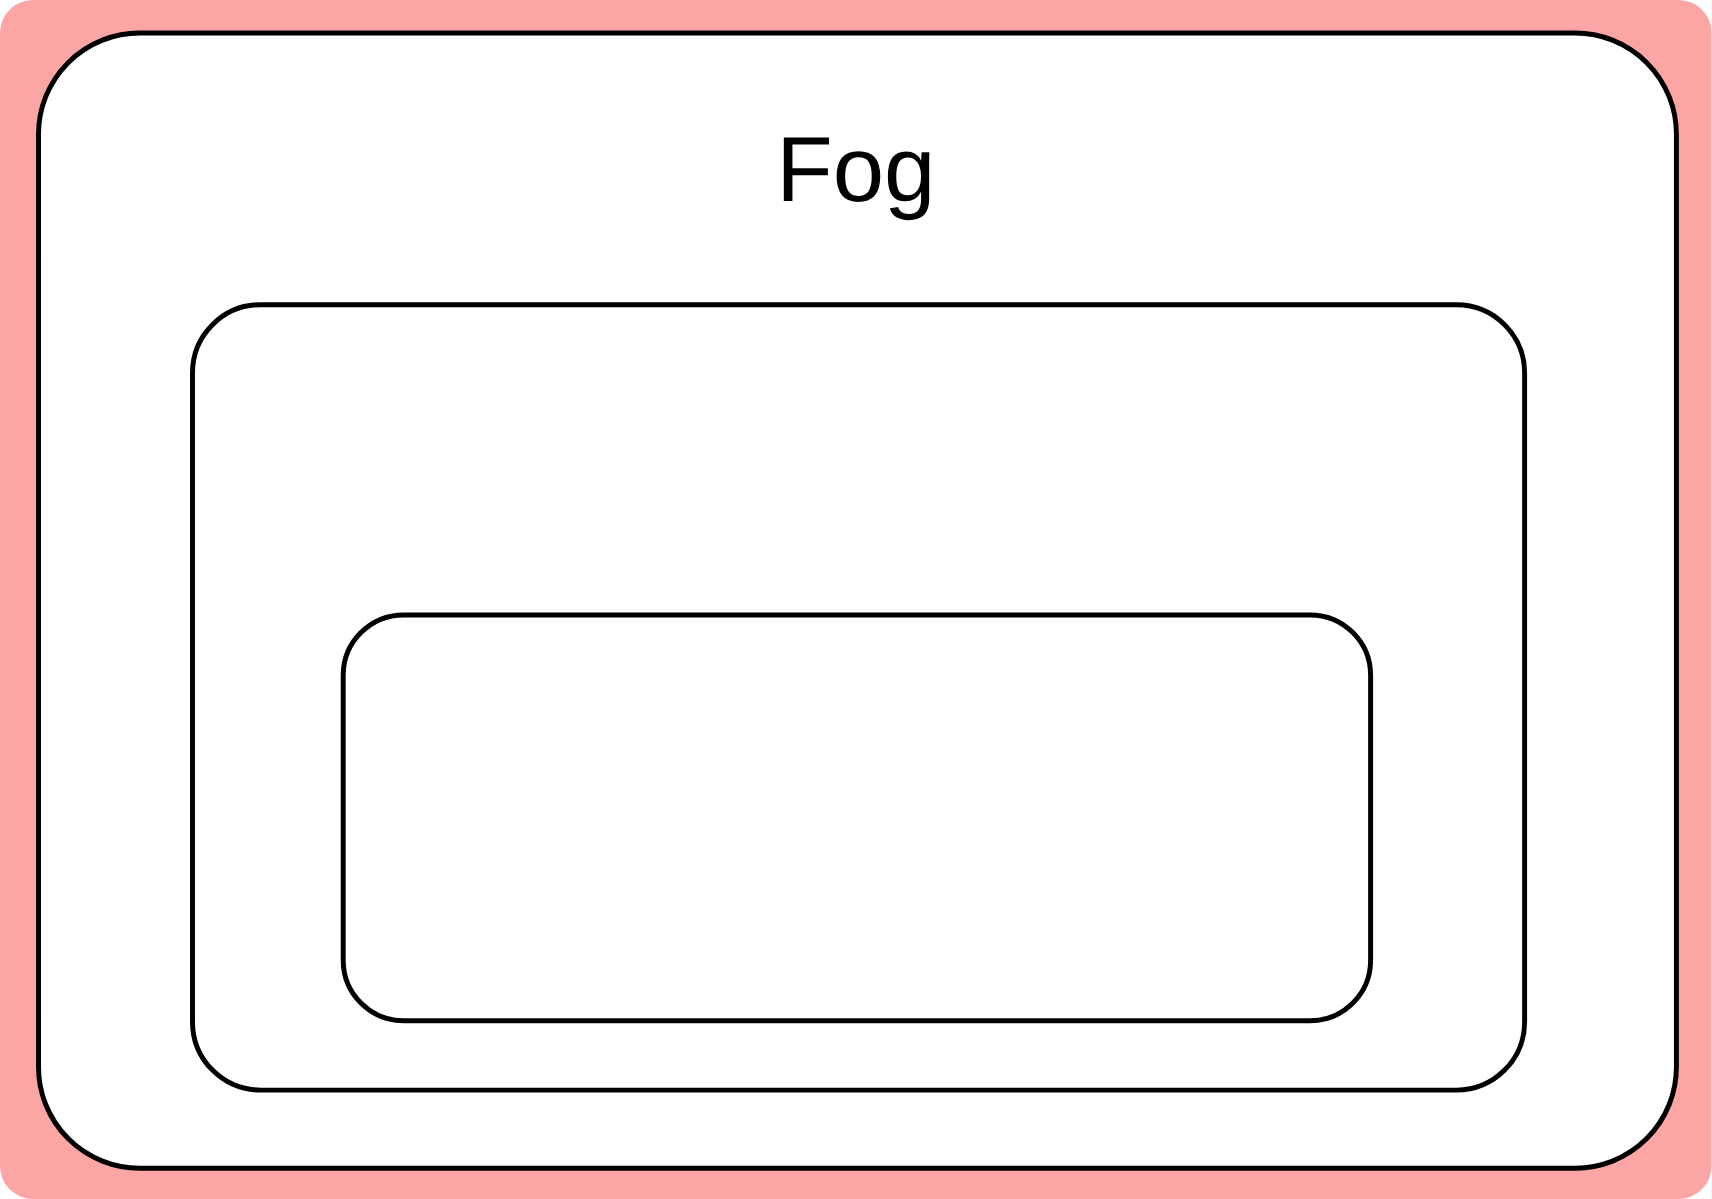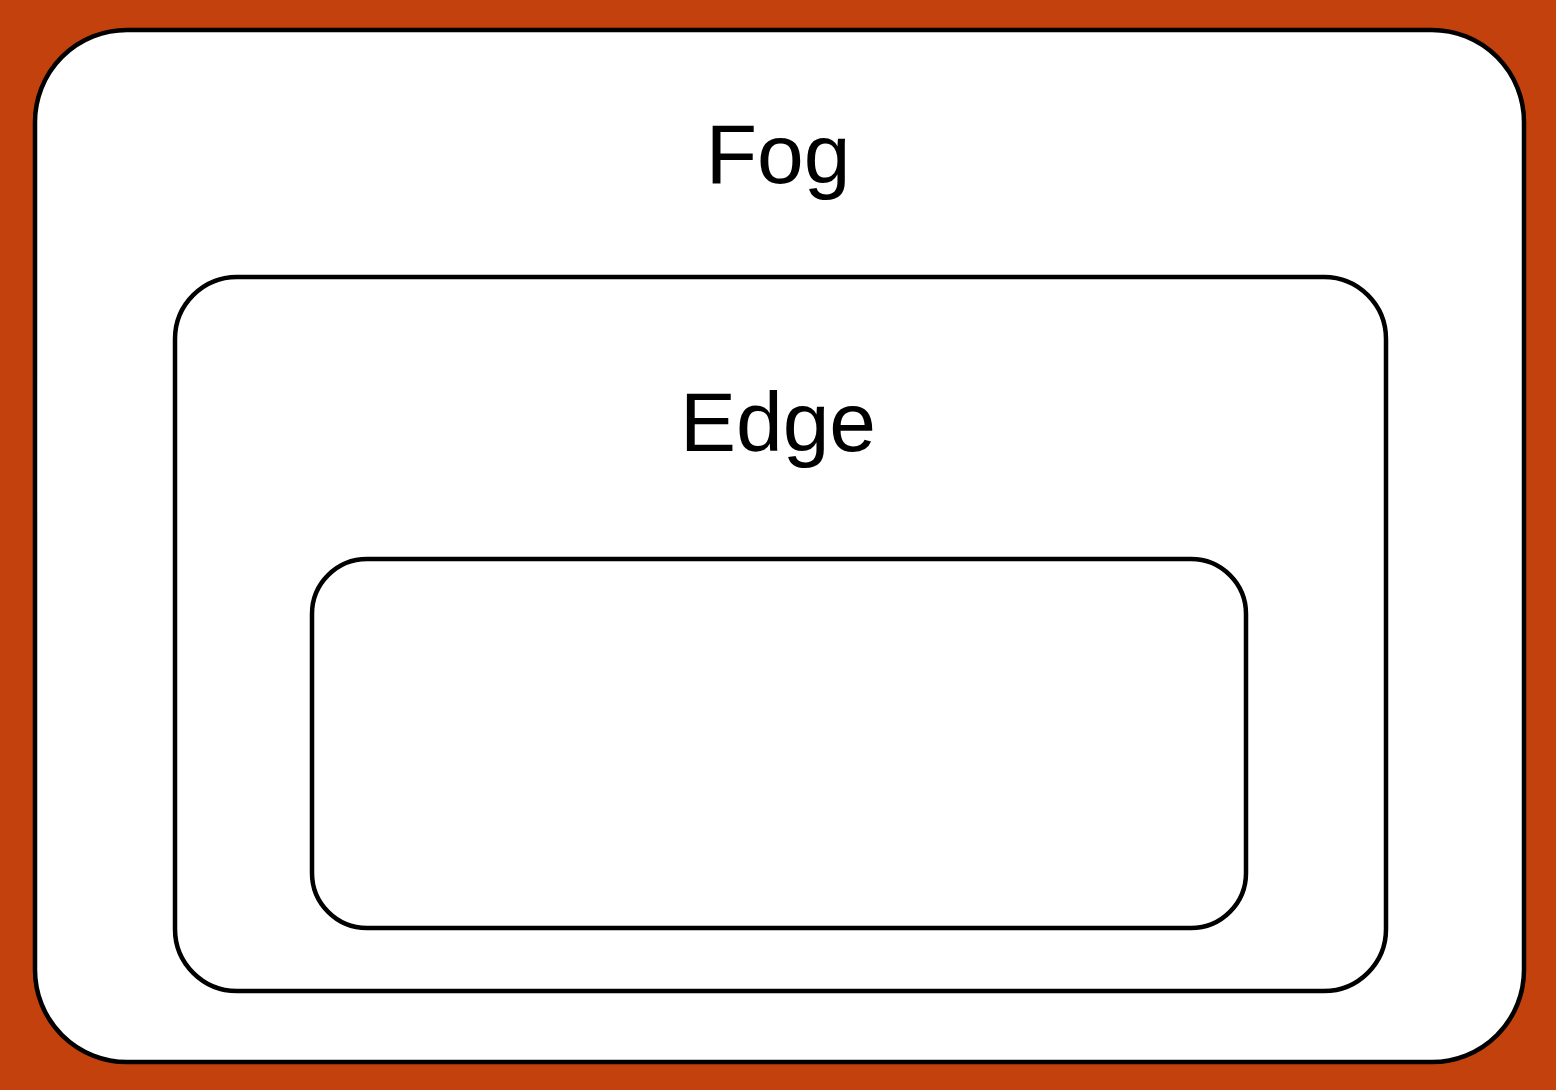--- a/index.html
+++ b/index.html
@@ -47,29 +47,28 @@
     -webkit-user-select: none;
     user-select: none;
   }
   #label-fog  { top: 112px; }
   #label-edge { top: 380px; }
   #label-mec  { top: 706px; }
 </style>
 </head>
 <body>
 
-<div id="canvas" style="width: 1556px; height: 1090px; background: #c2410c;">
+<div id="canvas" style="width: 1556px; height: 1090px; background: #fca5a5; border-radius: 30px;">
 
   <svg id="diagram-svg" viewBox="0 0 1556 1090" xmlns="http://www.w3.org/2000/svg">
 
     <rect class="tier-box" x="35" y="30" width="1489" height="1032" rx="92" ry="92" style="stroke: rgb(0, 0, 0); stroke-width: 4.5; fill: rgb(255, 255, 255);"></rect>
 
     <rect class="tier-box" x="175" y="277" width="1211" height="714" rx="62" ry="62" style="stroke: rgb(0, 0, 0); stroke-width: 4.5; fill: rgb(255, 255, 255);"></rect>
 
     <rect class="tier-box" x="312" y="559" width="934" height="369" rx="55" ry="55" style="stroke: rgb(0, 0, 0); stroke-width: 4.5; fill: rgb(255, 255, 255);"></rect>
   </svg>
 
   <div id="label-fog" class="tier-label" style="width: 1556px; color: rgb(0, 0, 0);">Fog</div>
 
-  <div id="label-edge" class="tier-label" style="width: 1556px; color: rgb(0, 0, 0);">Edge</div>
 
 
 </div>
 
 </body></html>

